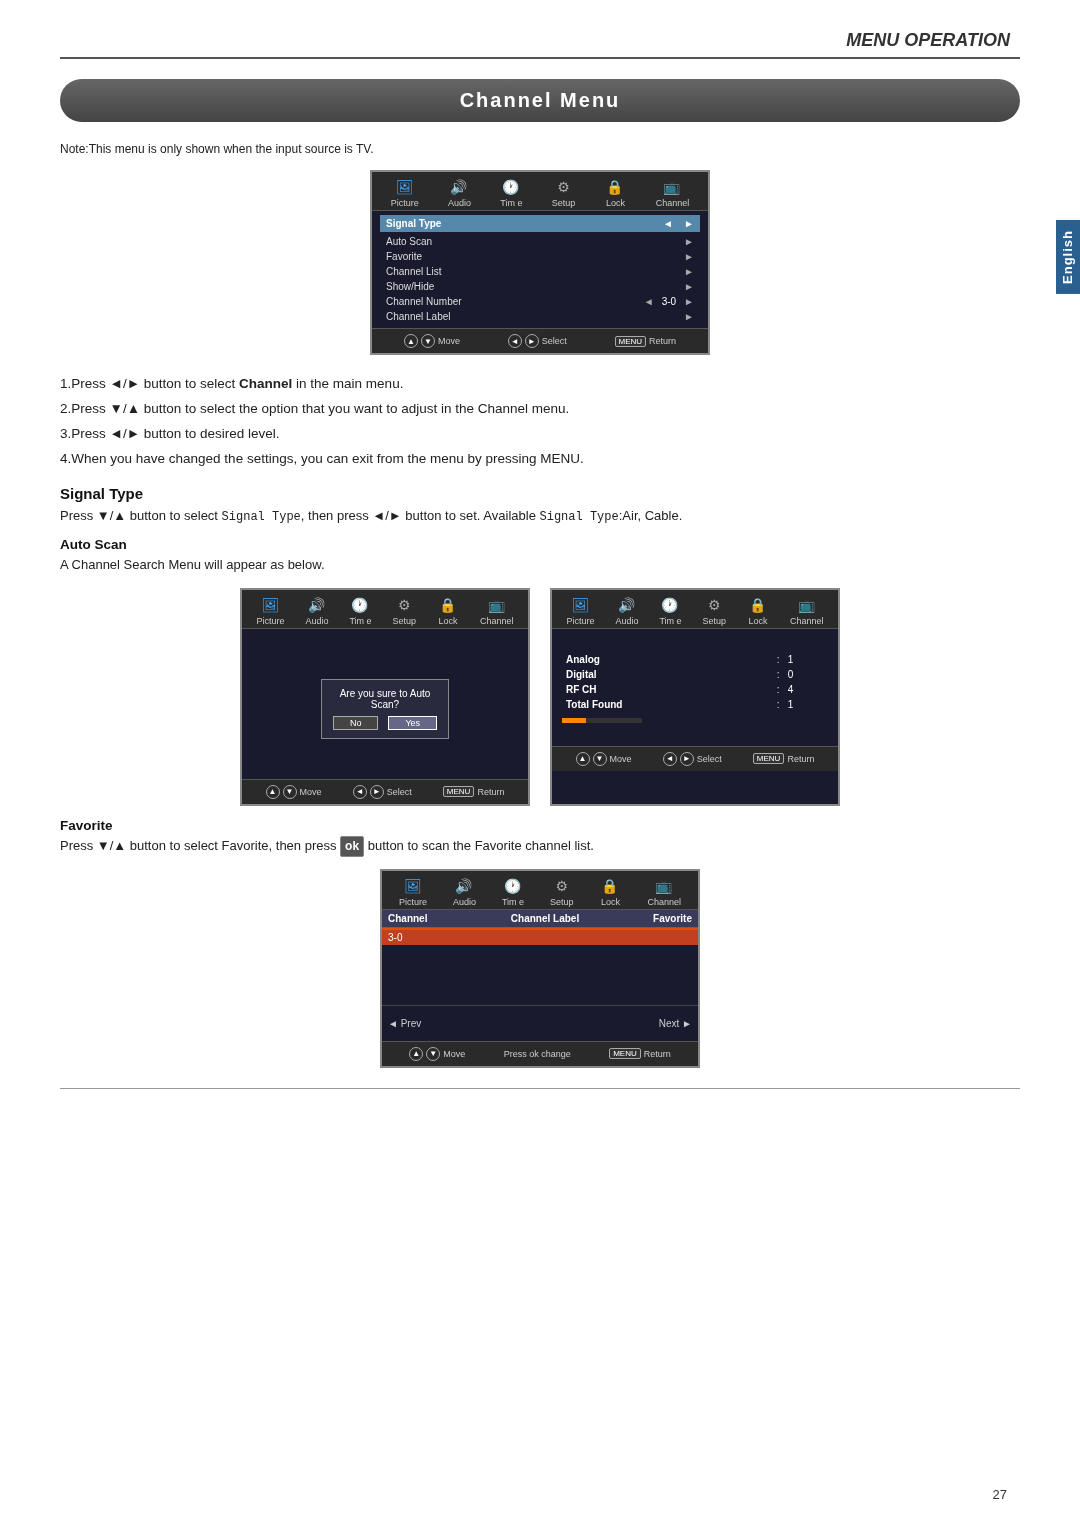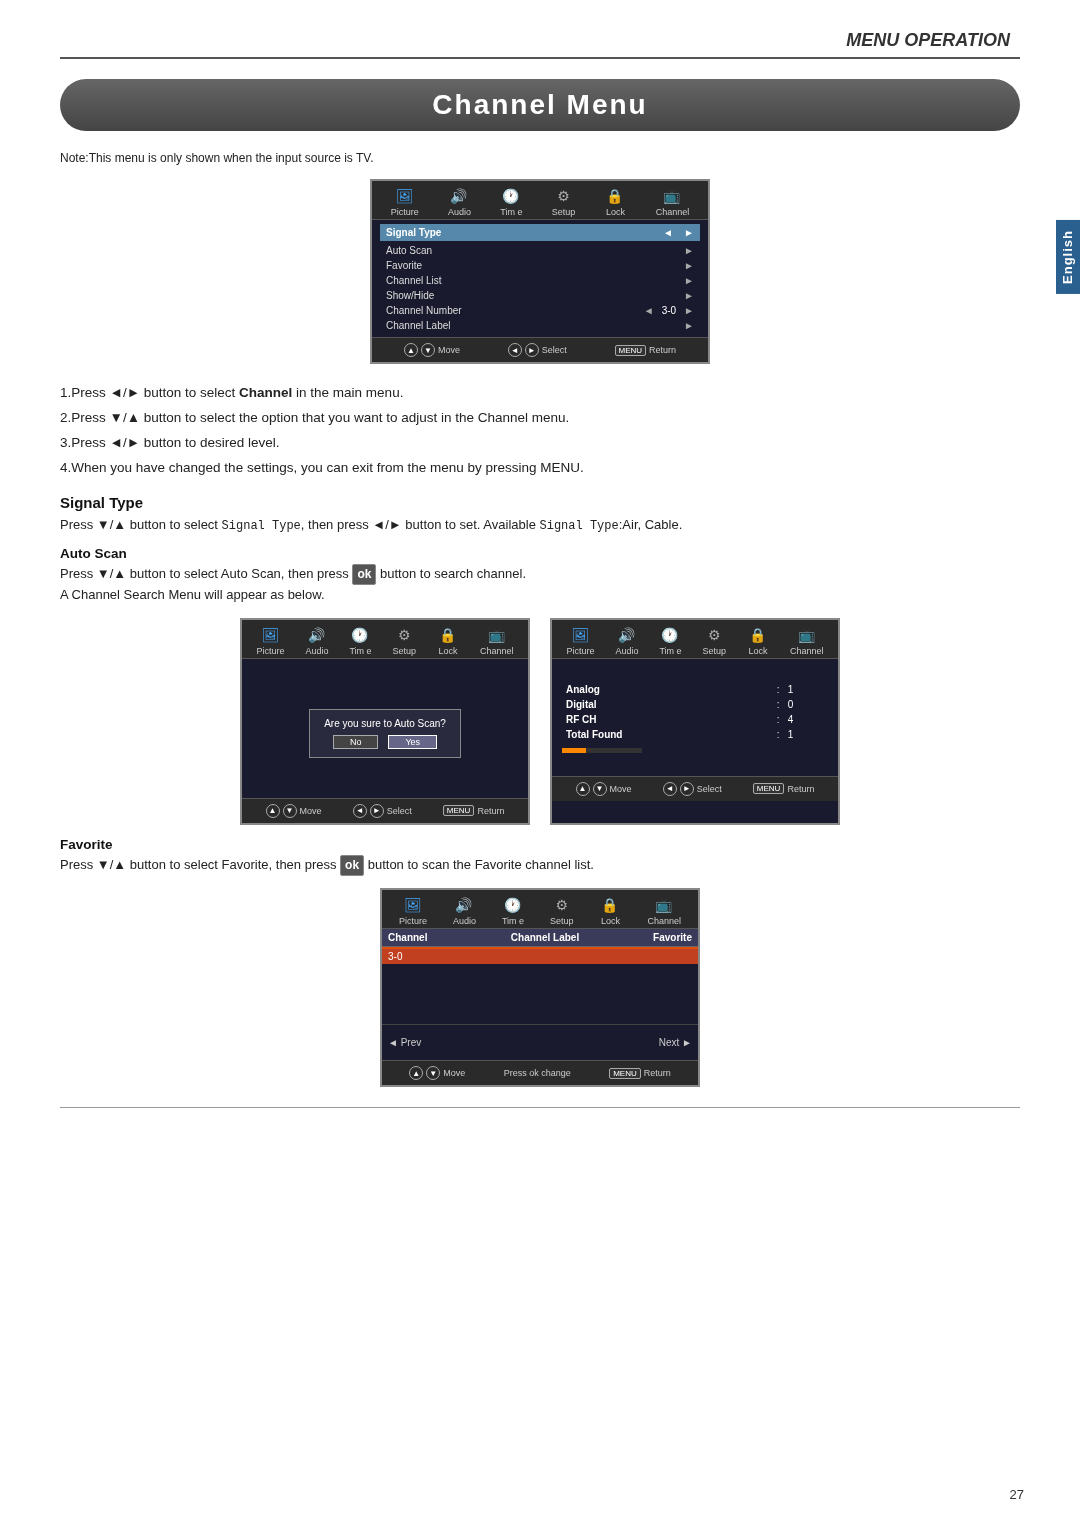--- a/index.html
+++ b/index.html
@@ -39,21 +39,21 @@
     
     .channel-menu-title-bar {
       background: linear-gradient(to bottom, #666, #444);
       border-radius: 30px;
       text-align: center;
       padding: 10px 0;
       margin-bottom: 20px;
     }
     .channel-menu-title-bar span {
       color: #fff;
-      font-size: 28px;
+      font-size: 20px;
       font-weight: bold;
       letter-spacing: 2px;
     }
 
     
     .note-text {
       font-size: 12px;
       margin-bottom: 14px;
       color: #222;
     }
@@ -219,21 +219,21 @@
     .tv-menu-box.small {
       width: 290px;
       margin: 0;
     }
 
     .dialog-box {
       background: #2a2a3e;
       border: 1px solid #888;
       padding: 8px 12px;
       margin: 10px auto;
-      width: 152px;
+      width: 128px;
       text-align: center;
       font-size: 10px;
       color: #fff;
     }
 
     .dialog-buttons {
       display: flex;
       justify-content: center;
       gap: 10px;
       margin-top: 6px;
@@ -338,21 +338,21 @@
       font-size: 13px;
       font-weight: bold;
       letter-spacing: 1px;
       width: 24px;
     }
 
     
     .page-number {
       position: absolute;
       bottom: 30px;
-      right: 56px;
+      right: 73px;
       font-size: 13px;
       color: #333;
     }
 
     
     .bottom-line {
       border-top: 1px solid #999;
       margin-top: 20px;
     }
     .mono { font-family: 'Courier New', monospace; font-size: 12px; }
@@ -469,23 +469,20 @@
     <p>3.Press ◄/► button to desired level.</p>
     <p>4.When you have changed the settings, you can exit from the menu by pressing MENU.</p>
   </div>
 
   <div class="section-header">Signal Type</div>
   <div class="section-text">
     Press ▼/▲ button to select <span class="mono">Signal Type</span>, then press ◄/► button to set. Available <span class="mono">Signal Type</span>:Air, Cable.
   </div>
 
   <div class="section-sub-header">Auto Scan</div>
-  <div class="section-text">
-    Press ▼/▲ button to select Auto Scan, then press <span class="ok-btn-inline">ok</span> button to search channel.
-  </div>
   <div class="section-text">A Channel Search Menu will appear as below.</div>
 
   <div class="two-col-screenshots">
 
     <div class="tv-menu-box small">
       <div class="tv-menu-icons-row">
         <div class="tv-icon-item">
           <div class="tv-icon-shape picture">🖼</div>
           <span>Picture</span>
         </div>

